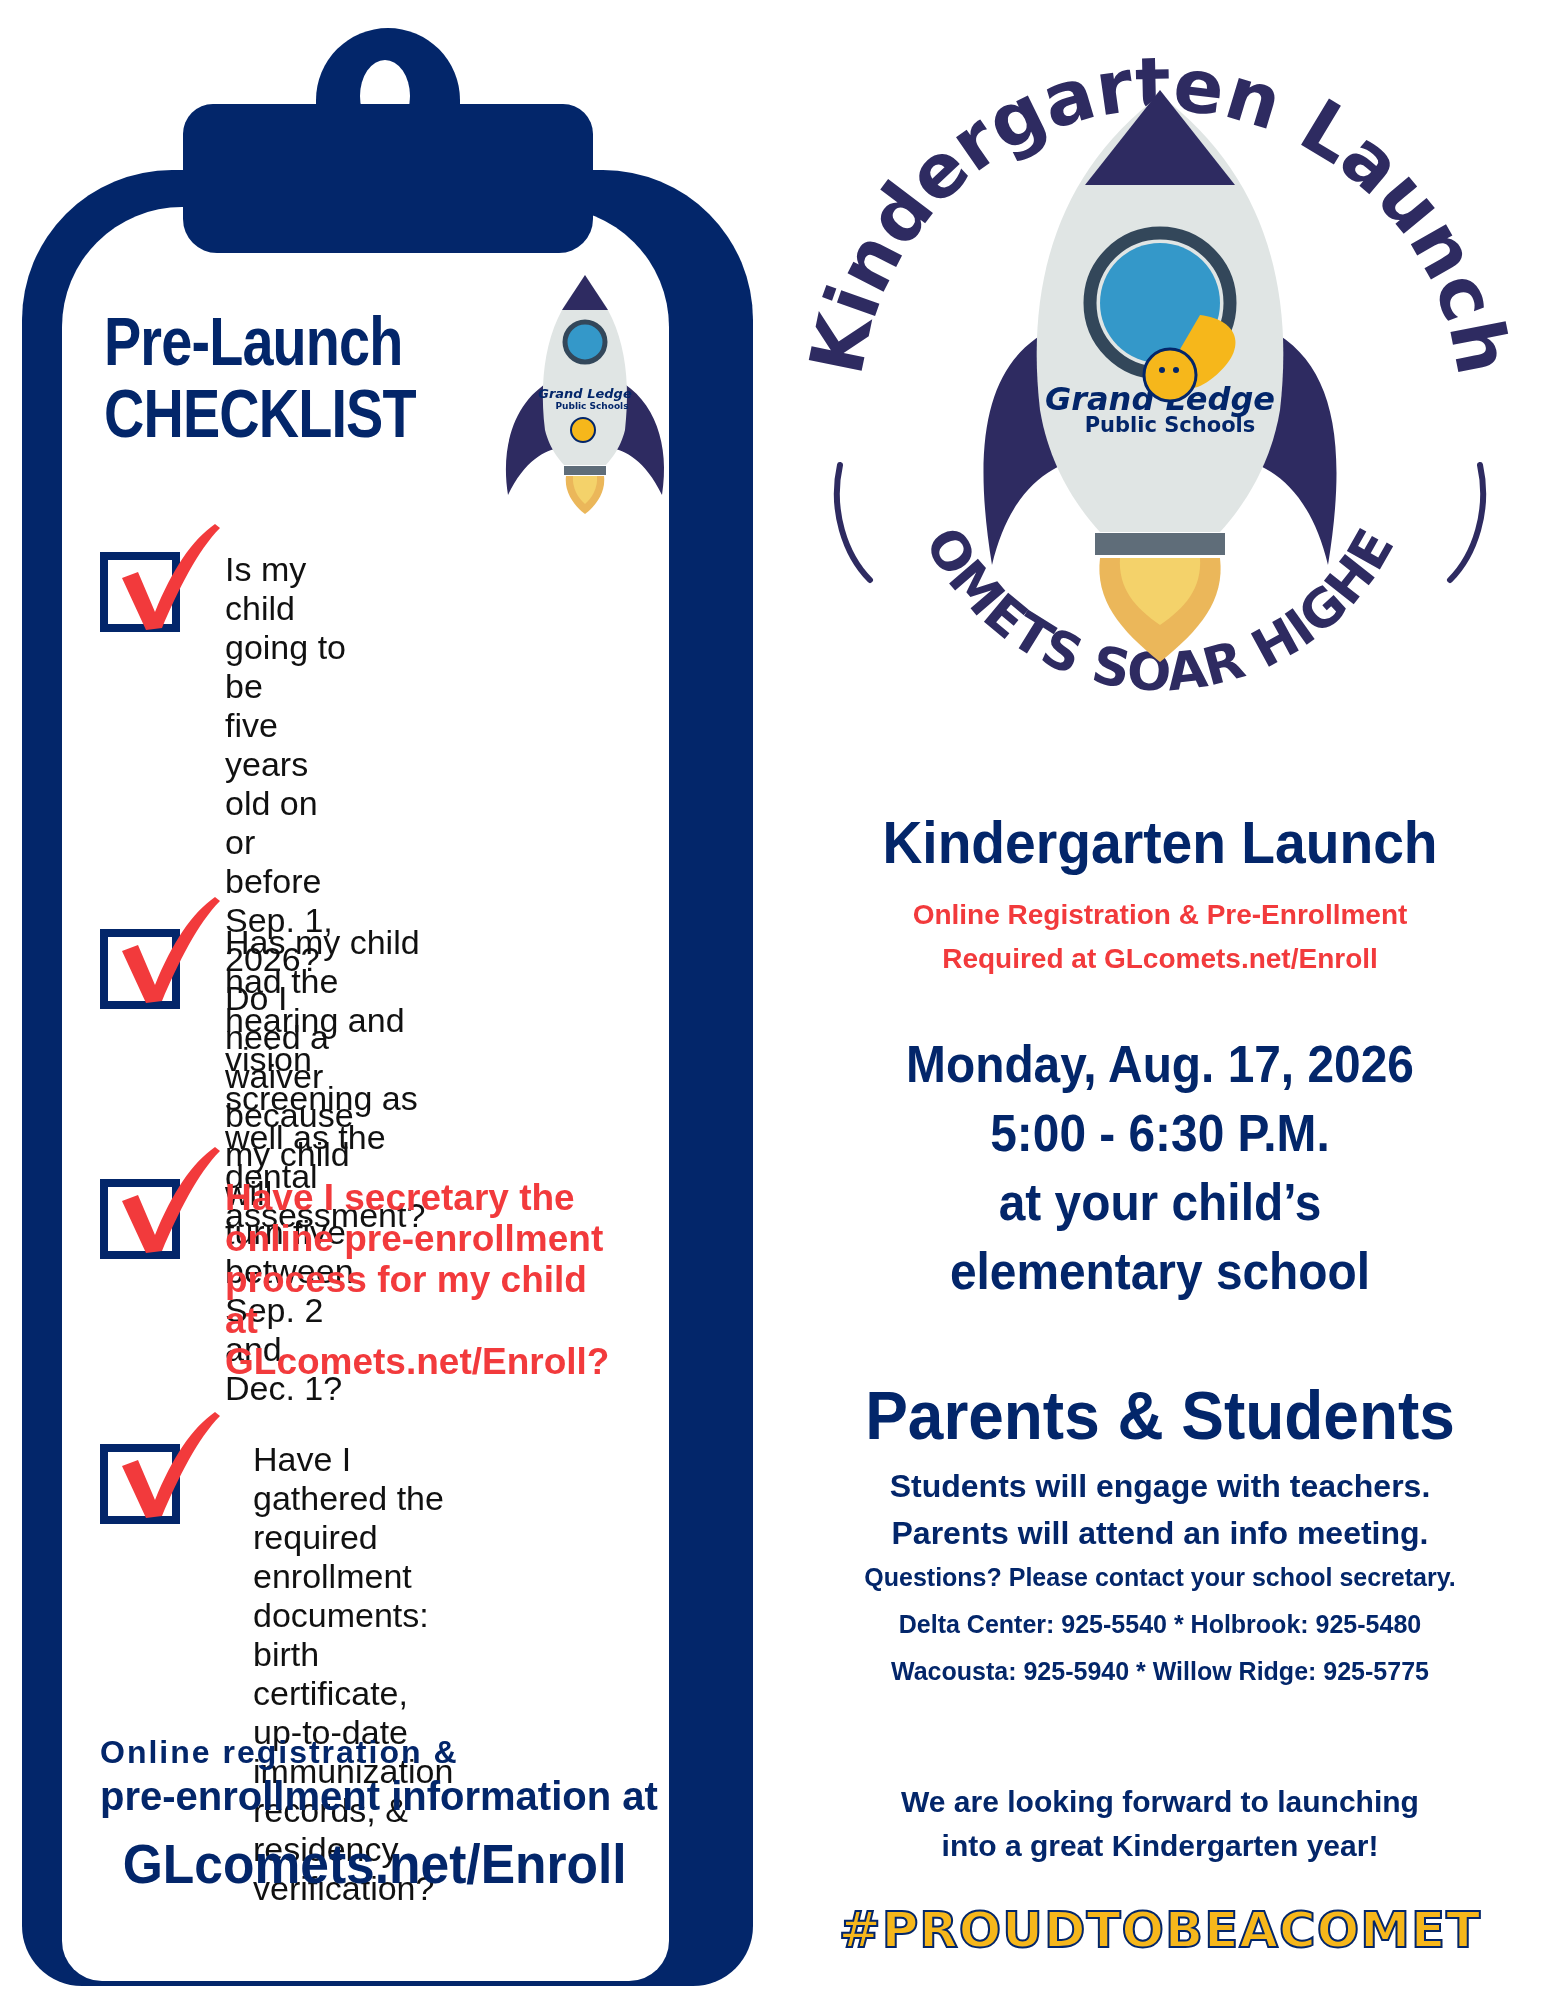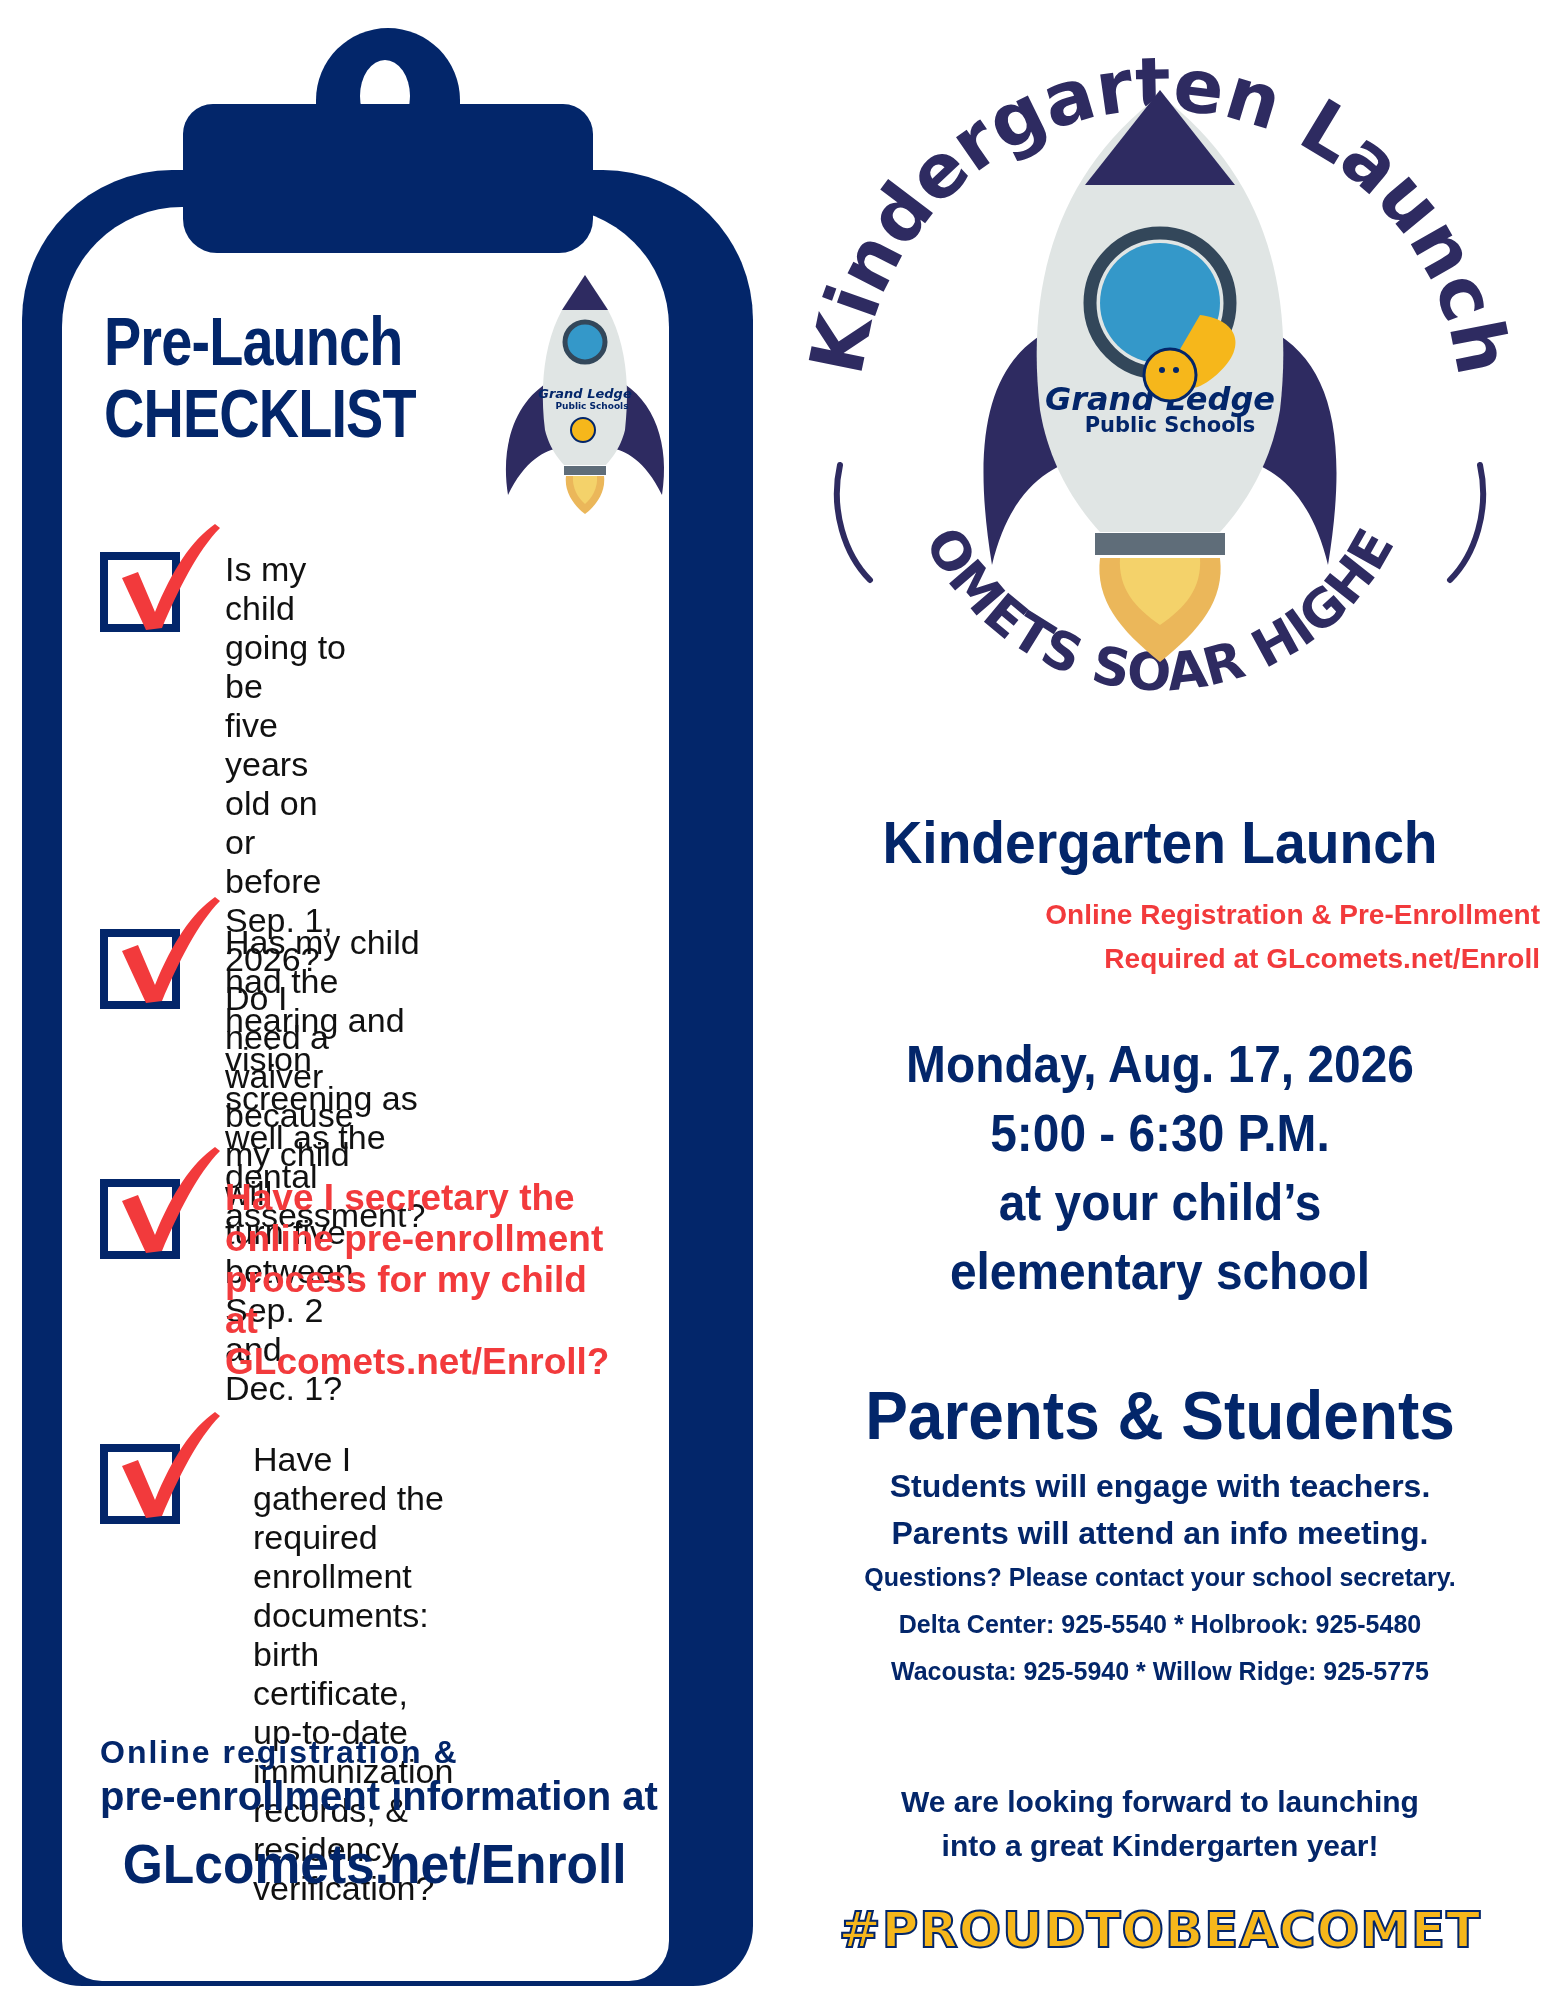--- a/index.html
+++ b/index.html
@@ -21,21 +21,21 @@
   .item-text.red-text { color:#f23a3c; font-weight:bold; font-size:37px; line-height:41px; }
 
   #online-info { position:absolute; left:100px; top:1730px; width:570px; color:#03266a; font-family:"Liberation Sans", sans-serif; font-weight:bold; }
   #online-info .l1 { font-size:32px; line-height:44px; letter-spacing:2px; }
   #online-info .l2 { font-size:40px; line-height:44px; }
   #online-info .url { font-size:56px; line-height:76px; margin-top:8px; transform:scaleX(0.92); }
 
   
   .rtext { position:absolute; left:780px; width:760px; text-align:center; font-family:"Liberation Sans", sans-serif; font-weight:bold; color:#03266a; }
   #kl-title { top:808px; font-size:60px; line-height:70px; transform:scaleX(0.92); }
-  #kl-sub { top:893px; font-size:28px; line-height:44px; color:#f23a3c;text-align:right; }
+  #kl-sub { top:893px; font-size:28px; line-height:44px; color:#f23a3c; }
   #event-info { top:1030px; font-size:52px; line-height:69px; transform:scaleX(0.92); }
   #ps-title { top:1375px; font-size:68px; line-height:80px; transform:scaleX(0.94); }
   #ps-sub { top:1463px; font-size:32px; line-height:47px; }
   #contacts { top:1554px; font-size:25px; line-height:47px;text-align:center; }
   #closing { top:1780px; font-size:30px; line-height:44px; }
   #hashtag { top:1900px; font-size:50px; line-height:60px; color:#f6b71b; font-family:"DejaVu Sans", sans-serif; font-weight:bold;
     -webkit-text-stroke:2px #03266a; letter-spacing:1px; }
 
   svg text { font-family:"DejaVu Sans", sans-serif; font-weight:bold; }
 </style>

